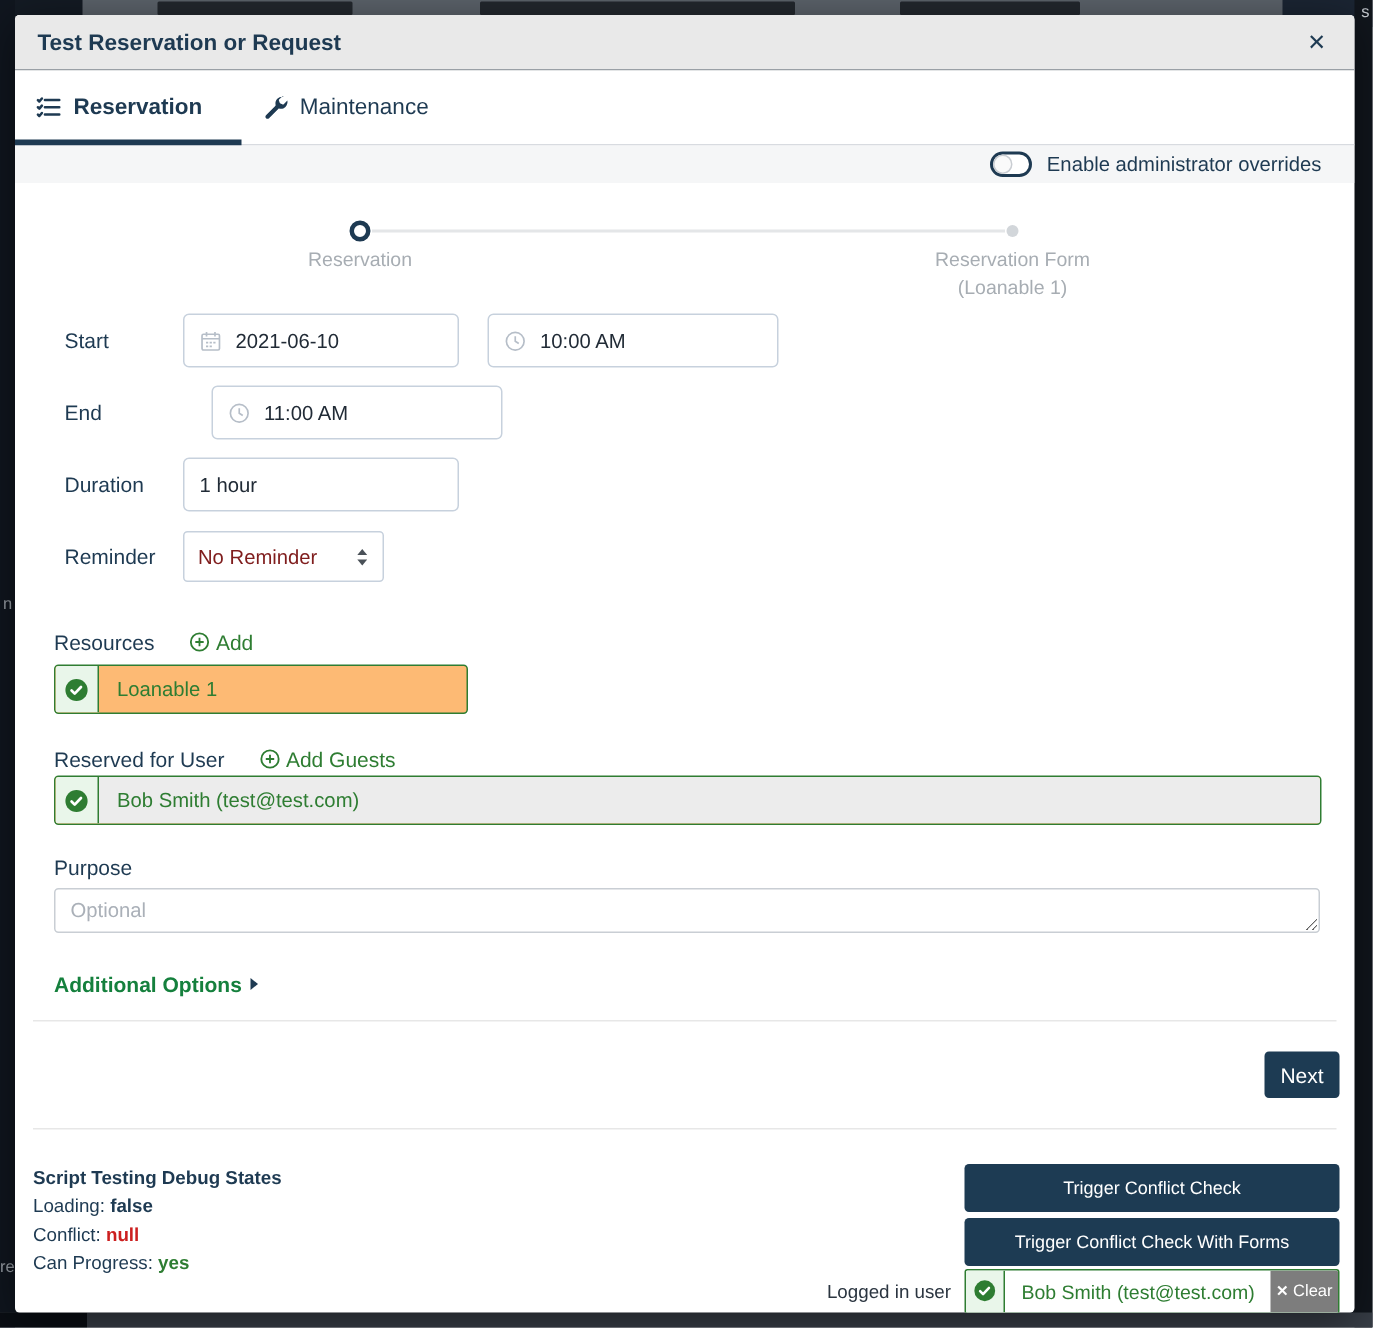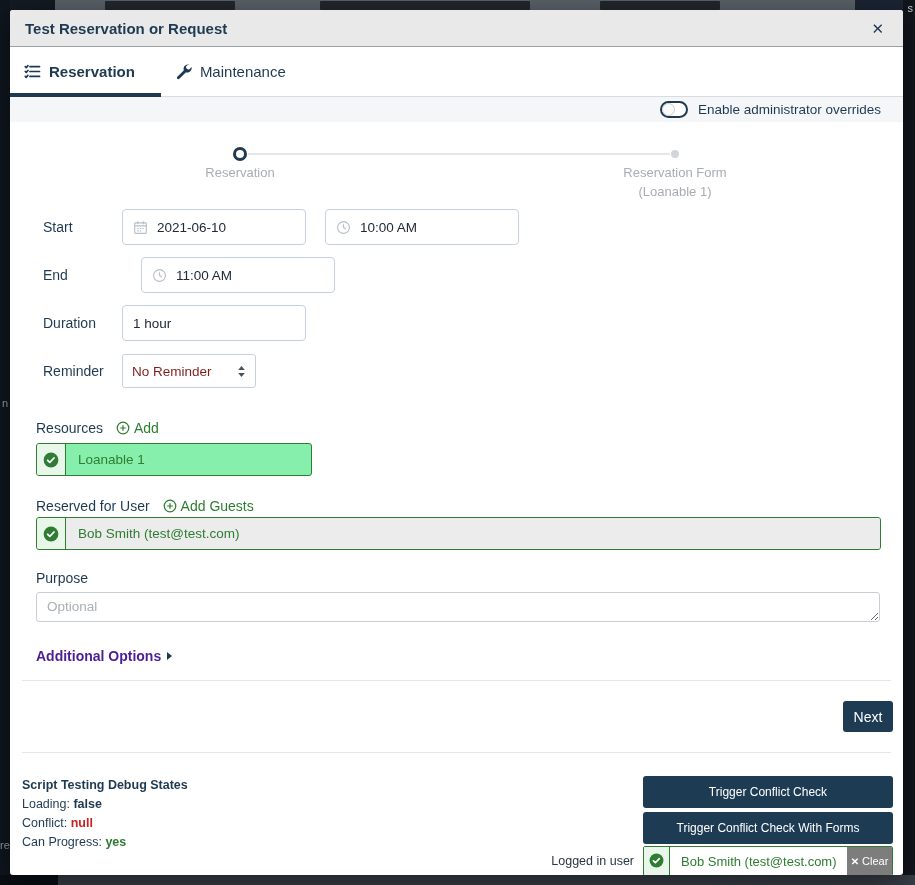--- a/index.html
+++ b/index.html
@@ -99,26 +99,26 @@
     font-size:14px; font-weight:bold; color:#1e3a52; cursor:pointer;
     border-bottom:1px dotted #8a9096; padding-bottom:4px;
   }
   .select-box {
     width:134px; height:34px; border:1px solid #c7d1dd; border-radius:3px; background:#fff;
     display:flex; align-items:center; padding:0 9px; cursor:pointer;
   }
   .select-box .sval { flex:1; font-size:13.5px; color:#7f1d1d; }
   .select-box .arrows { width:9px; height:13px; color:#4a5158; }
   
-  .sec-label { position:absolute; left:26px; display:flex; align-items:center; gap:13px; font-size:14px; color:#1e3a52; }
+  .sec-label { position:absolute; left:26px; display:flex; align-items:center; gap:23px; font-size:14px; color:#1e3a52; }
   .add-link { display:flex; align-items:center; gap:4px; color:#2e7d32; font-size:14px; cursor:pointer; }
   .add-link .picon { width:14px; height:14px; }
   .chip-item {
     position:absolute; left:26px; height:33px; display:flex; align-items:stretch;
-    border:1px solid #2f7d32; border-radius:3px; overflow:hidden; background:#86efac;
+    border:1px solid #2f7d32; border-radius:3px; overflow:hidden; background:#fdba74;
   }
   .chip-seg {
     width:29px; background:#e9f6ea; border-right:1px solid #2f7d32;
     display:flex; align-items:center; justify-content:center; flex:0 0 auto;
   }
   .chip-seg .cicon { width:16px; height:16px; }
   .chip-text {
     flex:1; display:flex; align-items:center; padding-left:12px;
     font-size:13.5px; color:#2e7d32; white-space:nowrap; overflow:hidden;
   }
@@ -130,21 +130,21 @@
   .purpose-label { position:absolute; left:26px; top:560px; font-size:14px; color:#1e3a52; }
   .purpose-area {
     position:absolute; left:26px; top:582px; width:844px; height:30px;
     border:1px solid #c9ced4; border-radius:3px; padding:6px 10px;
     font-family:Liberation Sans, sans-serif; font-size:13.5px; color:#212b36;
     resize:vertical; outline:none;
   }
   .purpose-area::placeholder { color:#aab0b8; }
   .addl-options {
     position:absolute; left:26px; top:638px; display:flex; align-items:center; gap:6px;
-    font-size:14px; font-weight:bold; color:#4c1d95; cursor:pointer;
+    font-size:14px; font-weight:bold; color:#15803d; cursor:pointer;
   }
   .caret-right {
     width:0; height:0; border-left:5px solid #1e3a52;
     border-top:4px solid transparent; border-bottom:4px solid transparent;
   }
   .hr { position:absolute; left:12px; right:12px; border-top:1px solid #e7e7e7; }
   .hr1 { top:670px; } .hr2 { top:742px; }
   .btn {
     background:#1d3b53; color:#fff; border:none; border-radius:3px; cursor:pointer;
     font-family:"Liberation Sans","DejaVu Sans",sans-serif;

